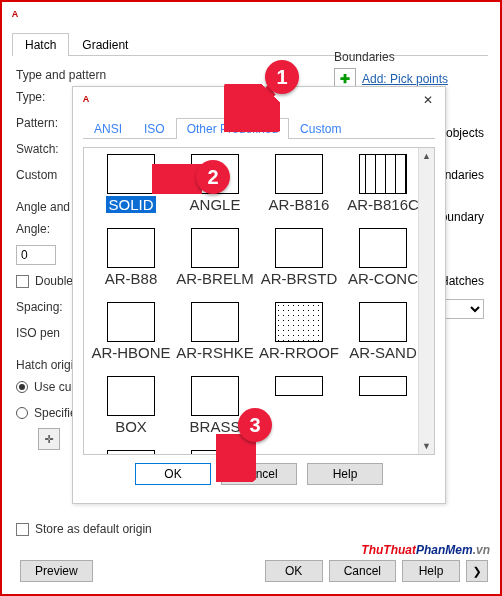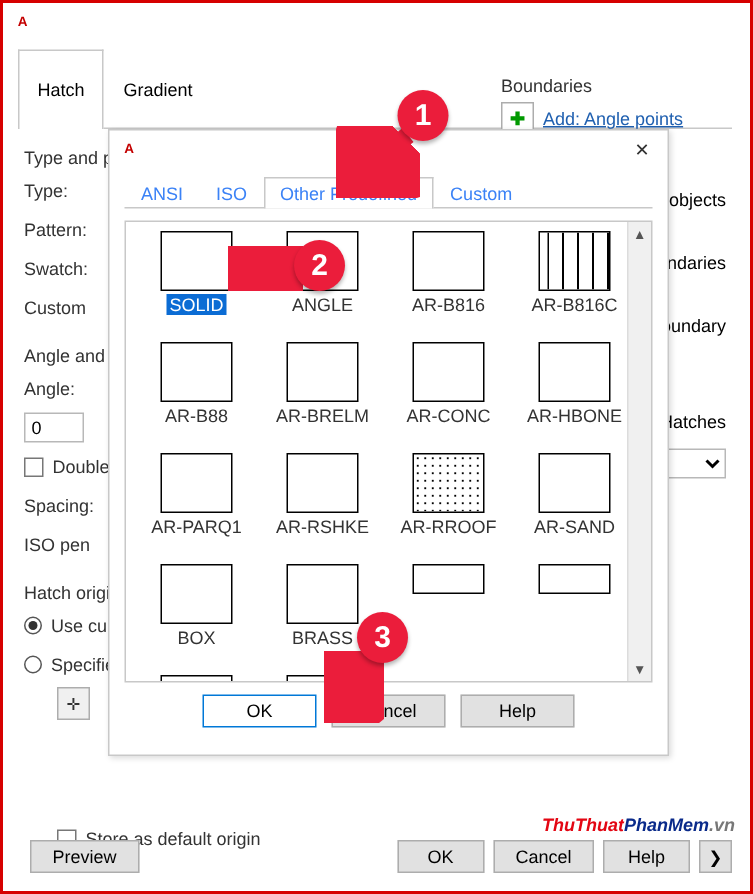--- a/index.html
+++ b/index.html
@@ -5,21 +5,21 @@
   * { box-sizing: border-box; font-family: "Segoe UI", Tahoma, sans-serif; font-size: 12px; }
   body { margin: 0; width: 502px; height: 596px; overflow: hidden; background: #fff; position: relative; border: 2px solid #d60000; }
   .window { position: absolute; background: #fff; border: 1px solid #c8c8c8; }
   .titlebar { height: 24px; display: flex; align-items: center; padding: 0 6px; }
   .titlebar .app-icon { width: 14px; height: 14px; display: inline-flex; align-items: center; justify-content: center; color: #c40000; font-weight: bold; font-size: 9px; margin-right: 6px; }
   .titlebar .title { color: #333; }
 
   
   #bg { left: 0; top: 0; width: 496px; height: 590px; border: none; }
   #bg .tabstrip { margin: 6px 10px 0 10px; border-bottom: 1px solid #c8c8c8; display: flex; }
-  #bg .tabstrip .tab { padding: 19px 12px; border: 1px solid transparent; border-bottom: none; position: relative; top: 1px; }
+  #bg .tabstrip .tab { padding: 4px 12px; border: 1px solid transparent; border-bottom: none; position: relative; top: 1px; }
   #bg .tabstrip .tab.active { border-color: #c8c8c8; background: #fff; }
   #bg .body { padding: 4px 14px 0 14px; color: #333; }
   .group-title { color: #333; margin: 8px 0 4px 0; }
   .row { display: flex; align-items: center; margin: 4px 0; height: 22px; }
   .row .lbl { width: 50px; color: #333; }
   .input { border: 1px solid #b8b8b8; height: 20px; padding: 0 4px; background: #fff; }
   select.input { width: 170px; }
   .chk { width: 13px; height: 13px; border: 1px solid #777; margin-right: 6px; display: inline-block; }
   .rad { width: 12px; height: 12px; border: 1px solid #555; border-radius: 50%; margin-right: 6px; display: inline-flex; align-items: center; justify-content: center; }
   .rad.on::after { content: ""; width: 6px; height: 6px; background: #333; border-radius: 50%; }
@@ -39,21 +39,21 @@
   #pal .close { margin-left: auto; font-size: 14px; color: #333; padding: 2px 8px; }
   #pal .tabs { display: flex; margin: 6px 10px 0 10px; border-bottom: 1px solid #c8c8c8; }
   #pal .tabs .tab { padding: 3px 10px; border: 1px solid transparent; border-bottom: none; position: relative; top: 1px; color: #3b82f6; }
   #pal .tabs .tab.active { border-color: #c8c8c8; background: #fff; }
   #pal .grid-wrap { margin: 8px 10px 0 10px; border: 1px solid #c8c8c8; height: 308px; position: relative; overflow: hidden; }
   #pal .scrollbar { position: absolute; right: 0; top: 0; bottom: 0; width: 16px; background: #f0f0f0; border-left: 1px solid #dcdcdc; display: flex; flex-direction: column; align-items: center; justify-content: space-between; }
   #pal .scrollbar .arr { width: 100%; height: 16px; display: flex; align-items: center; justify-content: center; color: #555; font-size: 9px; }
   #pal .grid { display: grid; grid-template-columns: repeat(4, 82px); grid-auto-rows: 72px; gap: 2px 2px; padding: 6px 0 0 6px; }
   #pal .cell { display: flex; flex-direction: column; align-items: center; }
   #pal .sw { width: 48px; height: 40px; border: 1px solid #000; background: #fff; position: relative; overflow: hidden; }
-  #pal .cap { font-size: 12px; color: #333; margin-top: 2px; text-align: left; white-space: nowrap; }
+  #pal .cap { font-size: 15px; color: #333; margin-top: 2px; text-align: left; white-space: nowrap; }
   #pal .cell.sel .cap { background: #0b6cd4; color: #fff; padding: 0 2px; }
   #pal .btns { display: flex; justify-content: center; gap: 10px; margin-top: 8px; }
   #pal .btns .btn { min-width: 76px; }
   #pal .btns .btn.primary { border: 1px solid #0078d7; }
 
   
   .sw.solid { background: #00197a; border-color: #00197a; }
   .sw.brick1 { background-image:
      repeating-linear-gradient(#000 0 1px, transparent 1px 10px),
      repeating-linear-gradient(90deg,#000 0 1px, transparent 1px 16px); }
@@ -167,33 +167,33 @@
     <div class="row">
       <span class="rad"></span>
       <span>Specified</span>
     </div>
     <div class="row" style="margin-left:22px">
       <span class="sq">
         <span style="font-size:11px">✛</span>
       </span>
     </div>
     <div style="height:60px"></div>
-    <div class="row" style="margin-left:22px">
+    <div class="row" style="">
       <span class="chk"></span>
       <span>Store as default origin</span>
     </div>
   </div>
 
   <div id="bg-right">
     <div class="group-title">Boundaries</div>
     <div class="row">
       <span class="btn-icon">
         <span class="plus">✚</span>
       </span>
-      <span style="text-decoration:underline;color:#2060b0">Add: Angle points</span>
+      <span style="text-decoration:underline;color:#2060b0">Add: Pick points</span>
     </div>
     <div class="section" style="text-align:right; margin-top:36px">objects</div>
     <div class="section" style="text-align:right">boundaries</div>
     <div class="section" style="text-align:right">boundary</div>
     <div class="section" style="text-align:right; margin-top:50px">Hatches</div>
     <div class="row" style="justify-content:flex-end; margin-top:10px">
       <select class="input" style="width:56px">
         <option>y</option>
       </select>
     </div>
@@ -245,30 +245,30 @@
         </div>
         <div class="cell">
           <div class="sw ar88"></div>
           <div class="cap">AR-B88</div>
         </div>
         <div class="cell">
           <div class="sw brelm"></div>
           <div class="cap">AR-BRELM</div>
         </div>
         <div class="cell">
+          <div class="sw brstd"></div>
+          <div class="cap">AR-BRSTD</div>
+        </div>
+        <div class="cell">
           <div class="sw conc"></div>
           <div class="cap">AR-CONC</div>
         </div>
         <div class="cell">
           <div class="sw hbone"></div>
           <div class="cap">AR-HBONE</div>
-        </div>
-        <div class="cell">
-          <div class="sw parq"></div>
-          <div class="cap">AR-PARQ1</div>
         </div>
         <div class="cell">
           <div class="sw rshke"></div>
           <div class="cap">AR-RSHKE</div>
         </div>
         <div class="cell">
           <div class="sw rroof"></div>
           <div class="cap">AR-RROOF</div>
         </div>
         <div class="cell">

